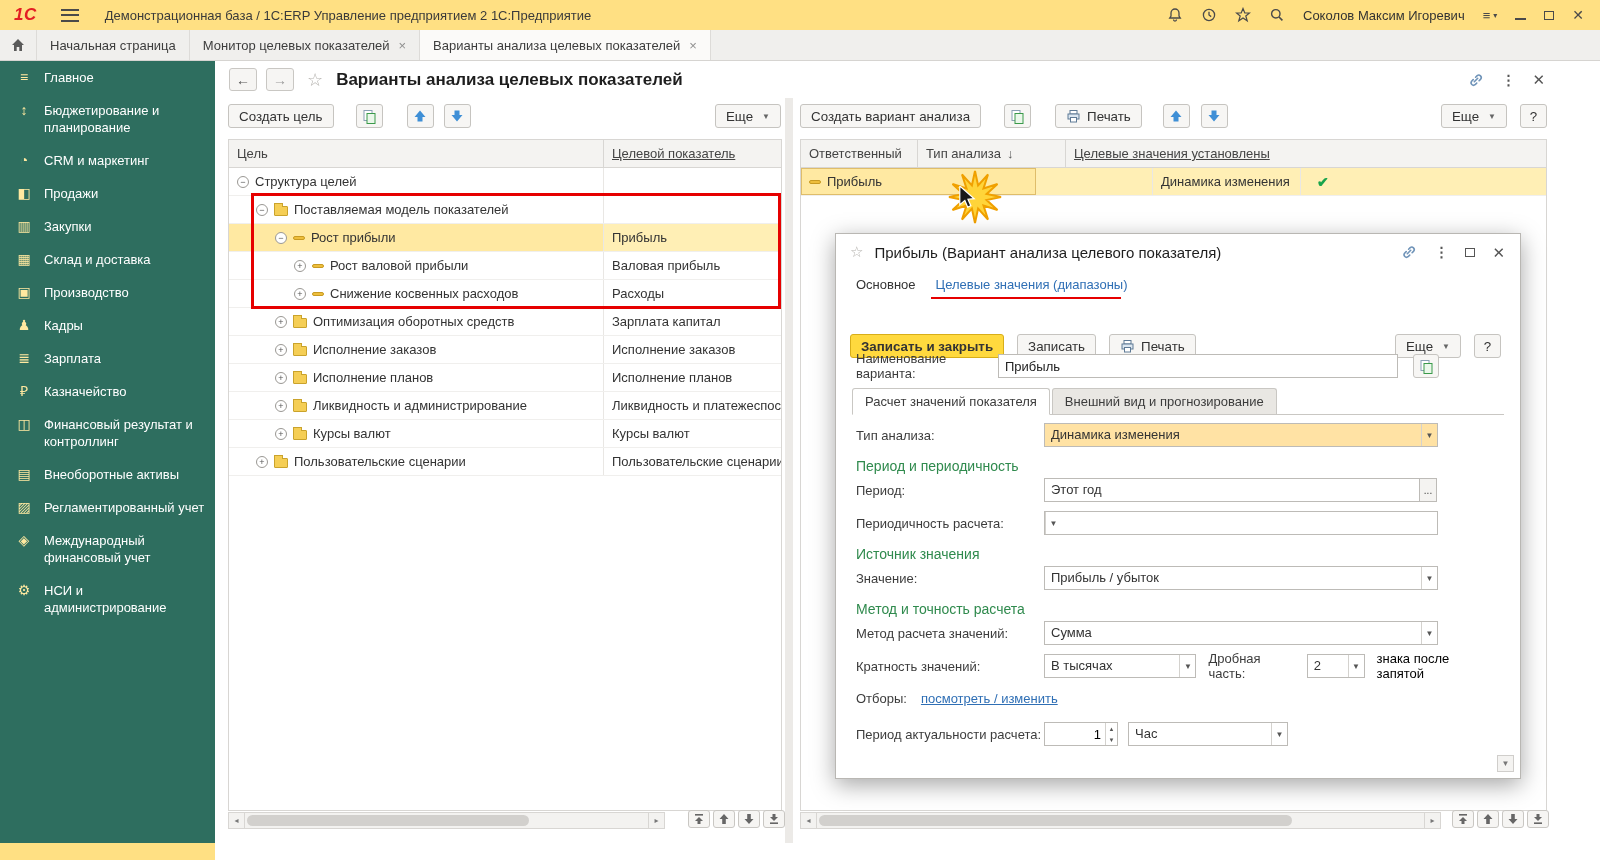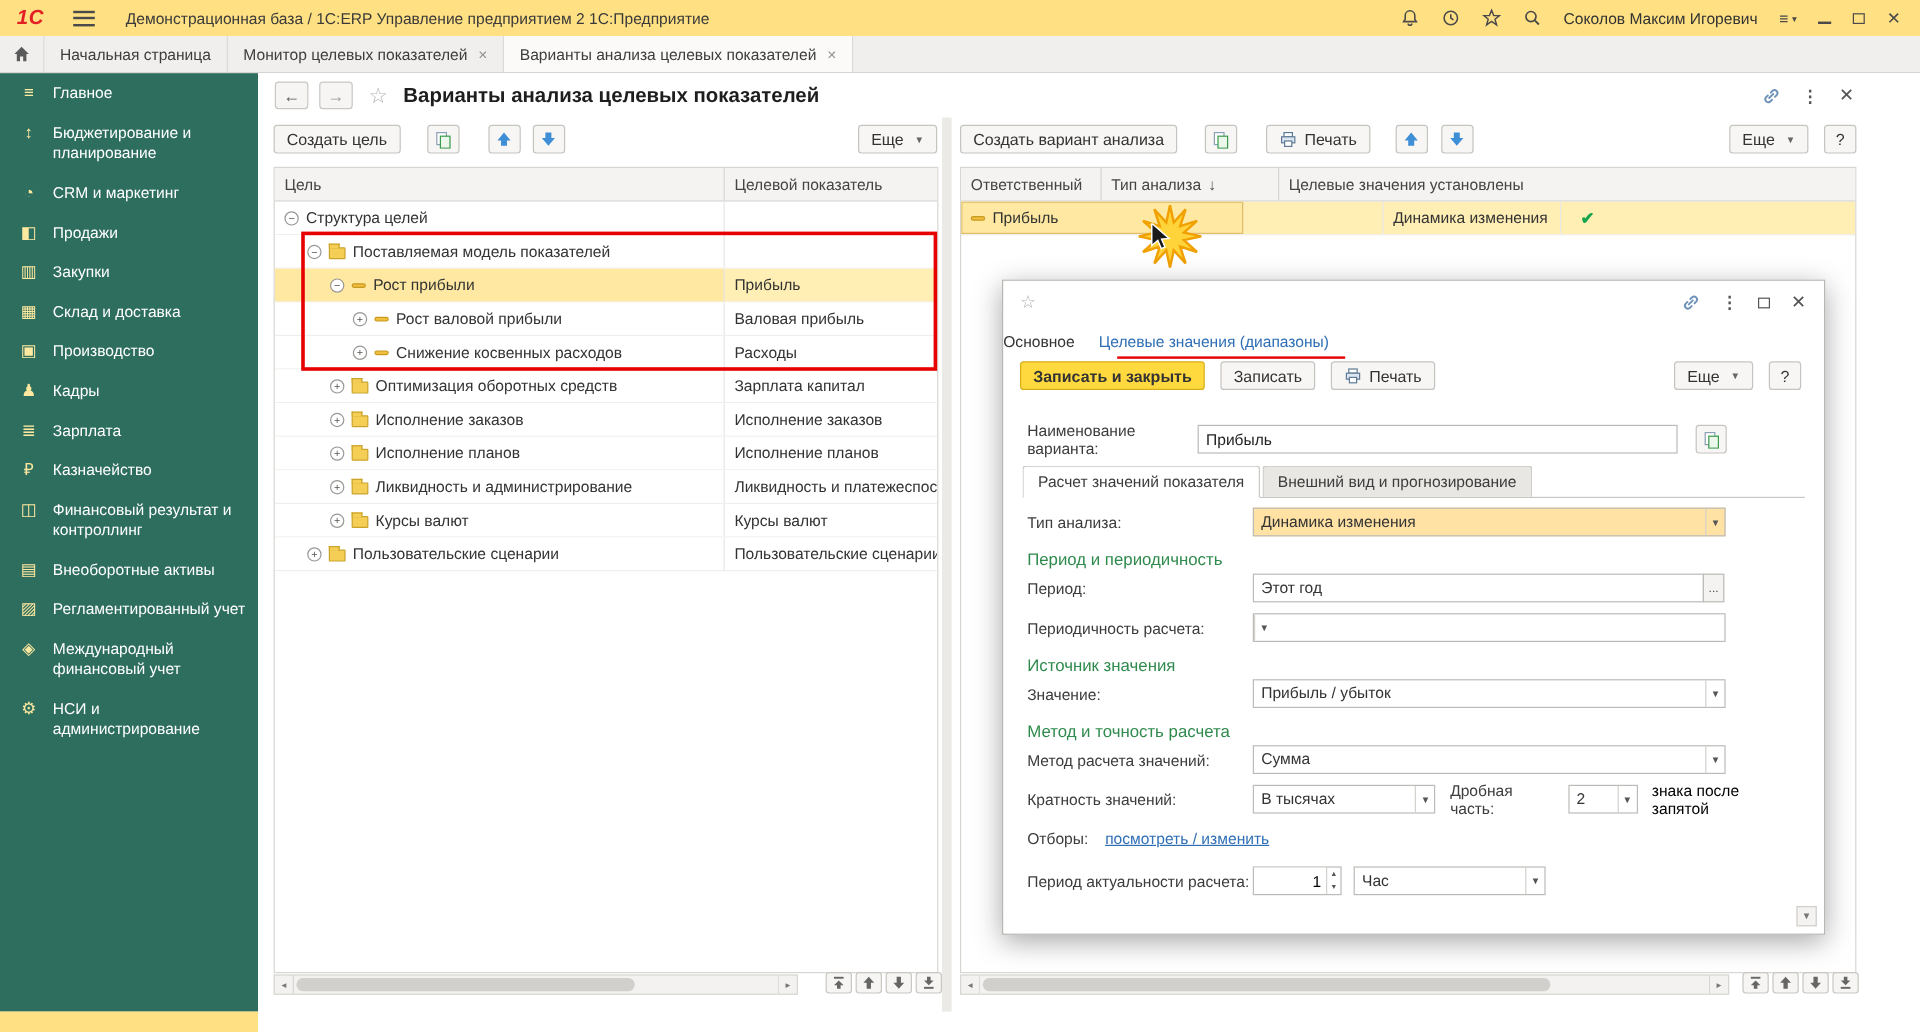--- a/index.html
+++ b/index.html
@@ -52,21 +52,21 @@
   .panel-right{position:absolute;left:785px;top:98px;width:767px;height:745px;background:#fff;border-left:8px solid #eceae7;}
   .toolbar{position:absolute;top:5px;left:0;right:0;height:26px;display:flex;align-items:center;}
   .btn{height:24px;display:inline-flex;align-items:center;gap:6px;padding:0 10px;background:#f7f6f4;border:1px solid #c6c4c0;border-radius:3px;color:#333;cursor:pointer;white-space:nowrap;}
   .btn .caret{font-size:8px;color:#666;margin-left:3px;}
   .btn-sq{width:27px;padding:0;justify-content:center;}
   .btn-primary{background:var(--primary-button,#ffd93e);border-color:#d8ae19;font-weight:bold;}
 
   .tframe{position:absolute;border:1px solid #d8d6d3;background:#fff;}
   .thead{height:28px;display:flex;background:#f4f3f1;border-bottom:1px solid #d8d6d3;}
   .th{display:flex;align-items:center;padding:0 8px;color:#444;border-right:1px solid #d8d6d3;overflow:hidden;white-space:nowrap;}
-  .th:last-child{border-right:none;flex:1;}
+  .th:last-child{border-right:none;flex:1;text-decoration:underline;}
   .sort{margin-left:6px;color:#555;}
   .tbody{position:relative;overflow:hidden;}
   .trow{position:absolute;left:0;width:100%;height:28px;display:flex;border-bottom:1px solid #f0efed;cursor:pointer;background:#fff;}
   .trow.sel{background:var(--selection-yellow,#ffefb5);}
   .tcell{display:flex;align-items:center;overflow:hidden;white-space:nowrap;}
   .exp{width:12px;height:12px;border:1px solid #9a9894;border-radius:50%;font-size:9px;line-height:10px;text-align:center;color:#555;background:#fff;flex:none;margin-right:6px;cursor:pointer;}
   .folder{width:14px;height:10px;background:#f5ce55;border:1px solid #caa32c;border-radius:1px;position:relative;flex:none;margin-right:6px;margin-top:2px;}
   .folder::before{content:'';position:absolute;left:-1px;top:-4px;width:7px;height:3px;background:#f5ce55;border:1px solid #caa32c;border-bottom:none;}
   .goal{width:12px;height:4px;background:#eebe3c;border:1px solid #c89a22;border-radius:2px;flex:none;margin-right:6px;}
   .check{color:var(--check-green,#18a44c);font-weight:bold;font-size:14px;}
@@ -78,25 +78,25 @@
   .navcluster{position:absolute;top:712px;display:flex;gap:3px;}
   .nv{width:22px;height:18px;border:1px solid #c9c7c3;border-radius:3px;background:#f6f5f3;display:flex;align-items:center;justify-content:center;cursor:pointer;}
 
   
   .dialog{position:absolute;left:835px;top:233px;width:686px;height:546px;background:#fff;border:1px solid #b9b7b3;box-shadow:0 6px 22px rgba(0,0,0,.35);z-index:10;}
   .dlg-title{height:36px;display:flex;align-items:center;}
   .dlg-star{font-size:15px;color:#b5b3af;margin-left:14px;cursor:pointer;}
   .dlg-caption{margin-left:11px;font-size:15px;color:#1e1e1e;}
   .dlg-ics{margin-left:auto;display:flex;align-items:center;gap:17px;margin-right:15px;}
   .dlg-max{width:10px;height:9px;border:1.5px solid #555;cursor:pointer;}
-  .dlg-tabs{height:28px;display:flex;align-items:center;gap:20px;position:relative;}
+  .dlg-tabs{height:28px;display:flex;align-items:center;gap:20px;padding-left:20px;position:relative;}
   .dlg-tab{cursor:pointer;}
   .dlg-tab.lnk{color:var(--link-blue,#2f6fb5);}
   .ann-underline{position:absolute;left:95px;top:27px;width:190px;border-top:2px solid var(--annotation-red,#e60000);pointer-events:none;}
-  .dlg-btnbar{position:absolute;left:0;top:67px;width:100%;height:30px;display:flex;align-items:flex-start;padding:0 19px 0 14px;gap:13px;}
+  .dlg-btnbar{position:absolute;left:0;top:94px;width:100%;height:30px;display:flex;align-items:flex-end;padding:0 19px 0 14px;gap:13px;}
   .spacer{flex:1;}
   .dlg-name-row{position:absolute;left:0;top:119px;width:100%;height:26px;display:flex;align-items:center;}
   .f-label{width:188px;flex:none;color:#3c3c3c;}
   .text-input{height:24px;border:1px solid #bdbbb7;padding:0 6px;font:13px "Liberation Sans",sans-serif;color:#222;background:#fff;}
   .dlg-pages{position:absolute;left:16px;top:154px;right:16px;height:27px;display:flex;border-bottom:1px solid #c9c7c3;align-items:flex-end;}
   .page-tab{height:26px;padding:0 12px;display:flex;align-items:center;border:1px solid #c9c7c3;border-bottom:none;background:#e9e7e3;color:#3c3c3c;border-radius:3px 3px 0 0;margin-right:2px;cursor:pointer;white-space:nowrap;}
   .page-tab.active{background:#fff;margin-bottom:-1px;height:27px;border-bottom:1px solid #fff;}
   .f-row{position:absolute;left:20px;right:20px;height:26px;display:flex;align-items:center;}
   .f-section{position:absolute;left:20px;font-size:14px;color:var(--section-green,#2f8a4d);}
   .combo{height:24px;border:1px solid #bdbbb7;display:flex;align-items:stretch;background:#fff;cursor:pointer;}
@@ -515,20 +515,21 @@
 <svg class="ann-burst" width="60" height="60" viewBox="0 0 60 60">
   <polygon points="56,30 41.6,33.1 52.5,43 38.5,38.5 43,52.5 33.1,41.6 30,56 26.9,41.6 17,52.5 21.5,38.5 7.5,43 18.4,33.1 4,30 18.4,26.9 7.5,17 21.5,21.5 17,7.5 26.9,18.4 30,4 33.1,18.4 43,7.5 38.5,21.5 52.5,17 41.6,26.9" fill="#ffd43a" stroke="#f0a000" stroke-width="2"></polygon>
 </svg>
 <svg class="ann-cursor" width="20" height="24" viewBox="0 0 14 20">
   <path d="M1 0 L1 15.5 L5.2 12 L7.6 17.6 L10.2 16.5 L7.8 11 L13 10.6 Z" fill="#1a1a1a" stroke="#fff" stroke-width="1"></path>
 </svg>
 
 <div class="dialog">
   <div class="dlg-title">
     <span class="dlg-star">☆</span>
+    <span class="dlg-caption">Прибыль (Вариант анализа целевого показателя)</span>
     <span class="dlg-ics">
       <span class="tb-ic">
         <svg width="16" height="16" viewBox="0 0 16 16">
             <g stroke="#6f93b8" stroke-width="1.6" fill="none" stroke-linecap="round">
               <path d="M6.3 9.7 L9.7 6.3"></path>
               <path d="M5.2 7.6 L3.6 9.2 a2.5 2.5 0 0 0 3.5 3.5 L8.7 11.1"></path>
               <path d="M7.6 5.2 L9.2 3.6 a2.5 2.5 0 0 1 3.5 3.5 L11.1 8.7"></path>
             </g>
           </svg>
       </span>

